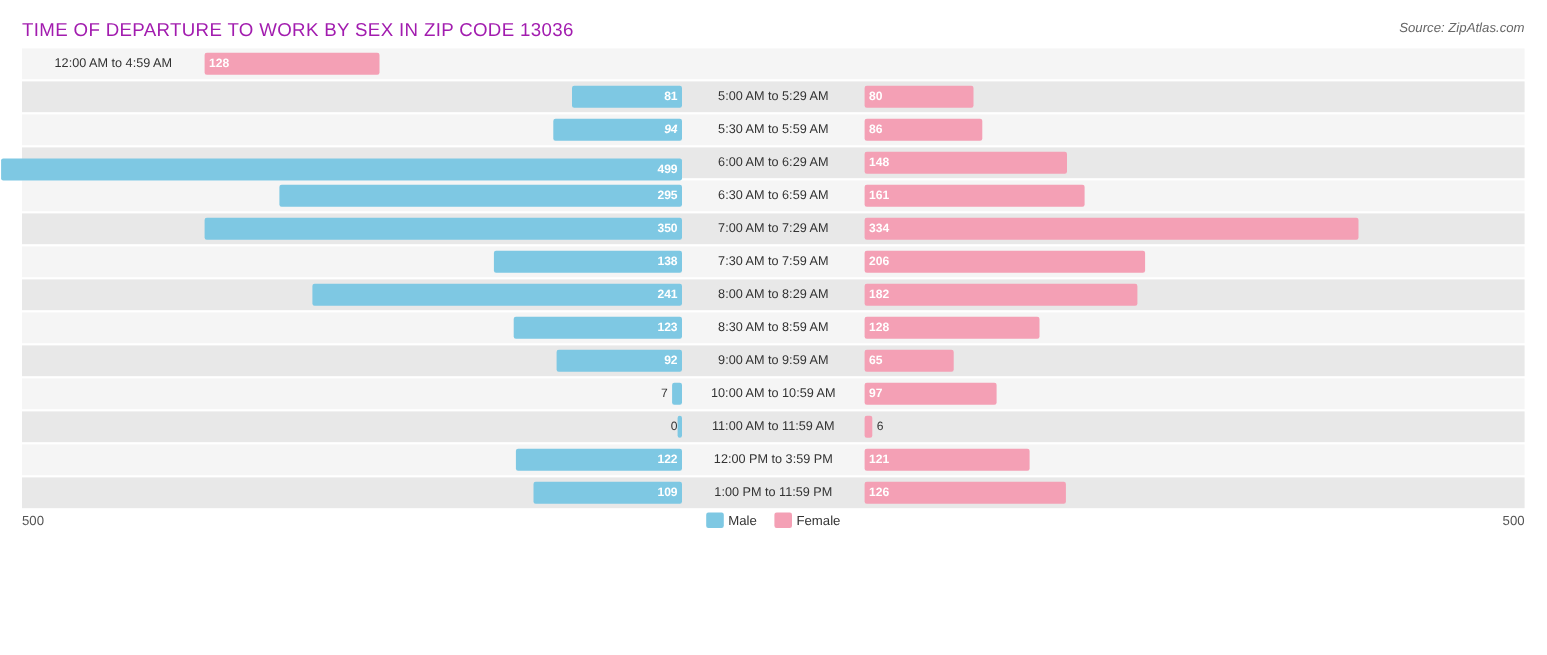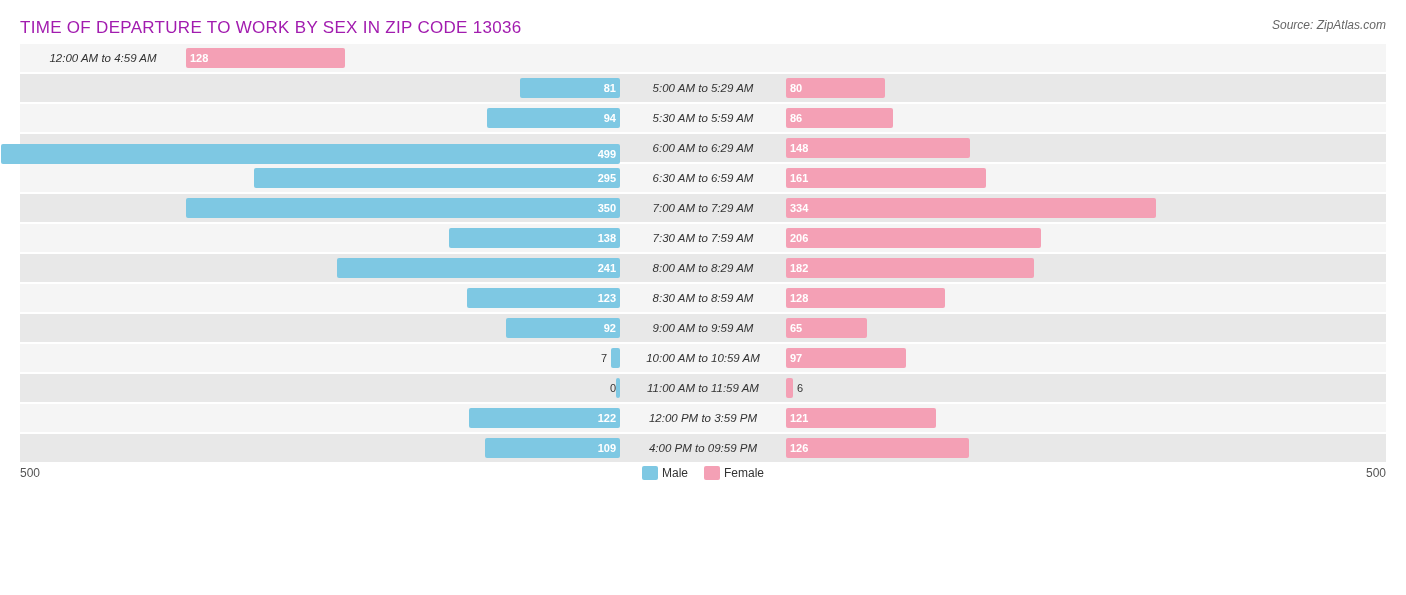--- a/index.html
+++ b/index.html
@@ -65,21 +65,20 @@
       height: 100%;
     }
     .label-center {
       width: 166px;
       text-align: center;
       font-size: 11.5px;
       color: #333;
       flex-shrink: 0;
       z-index: 2;
       padding: 0 4px;
-      font-style: italic;
     }
     .bar-male {
       background: #7ec8e3;
       height: 20px;
       border-radius: 2px;
       display: flex;
       align-items: center;
       justify-content: flex-end;
       padding-right: 4px;
       position: absolute;
@@ -174,21 +173,21 @@
         </div>
         <div class="label-center">5:00 AM to 5:29 AM</div>
         <div class="right-section">
           <div class="bar-female" style="width: 99px;">
             <span class="bar-value">80</span>
           </div>
         </div>
       </div>
       <div class="row">
         <div class="left-section">
-          <div class="bar-male" style="width: 133px;">
+          <div class="bar-male" style="width: 117px; font-style: italic;">
             <span class="bar-value">94</span>
           </div>
         </div>
         <div class="label-center">5:30 AM to 5:59 AM</div>
         <div class="right-section">
           <div class="bar-female" style="width: 107px;">
             <span class="bar-value">86</span>
           </div>
         </div>
       </div>
@@ -219,41 +218,41 @@
         </div>
       </div>
       <div class="row">
         <div class="left-section">
           <div class="bar-male" style="width: 434px;">
             <span class="bar-value">350</span>
           </div>
         </div>
         <div class="label-center">7:00 AM to 7:29 AM</div>
         <div class="right-section">
-          <div class="bar-female" style="width: 370px;">
+          <div class="bar-female" style="width: 449px;">
             <span class="bar-value">334</span>
           </div>
         </div>
       </div>
       <div class="row">
         <div class="left-section">
           <div class="bar-male" style="width: 171px;">
             <span class="bar-value">138</span>
           </div>
         </div>
         <div class="label-center">7:30 AM to 7:59 AM</div>
         <div class="right-section">
           <div class="bar-female" style="width: 255px;">
             <span class="bar-value">206</span>
           </div>
         </div>
       </div>
       <div class="row">
         <div class="left-section">
-          <div class="bar-male" style="width: 283px;">
+          <div class="bar-male" style="width: 336px;">
             <span class="bar-value">241</span>
           </div>
         </div>
         <div class="label-center">8:00 AM to 8:29 AM</div>
         <div class="right-section">
           <div class="bar-female" style="width: 248px;">
             <span class="bar-value">182</span>
           </div>
         </div>
       </div>
@@ -322,21 +321,21 @@
             <span class="bar-value">121</span>
           </div>
         </div>
       </div>
       <div class="row">
         <div class="left-section">
           <div class="bar-male" style="width: 135px;">
             <span class="bar-value">109</span>
           </div>
         </div>
-        <div class="label-center">4:00 PM to 09:59 PM</div>
+        <div class="label-center">1:00 PM to 11:59 PM</div>
         <div class="right-section">
           <div class="bar-female" style="width: 183px;">
             <span class="bar-value">126</span>
           </div>
         </div>
       </div>
     </div>
 
   <div class="axis-row">
     <div class="axis-left">

